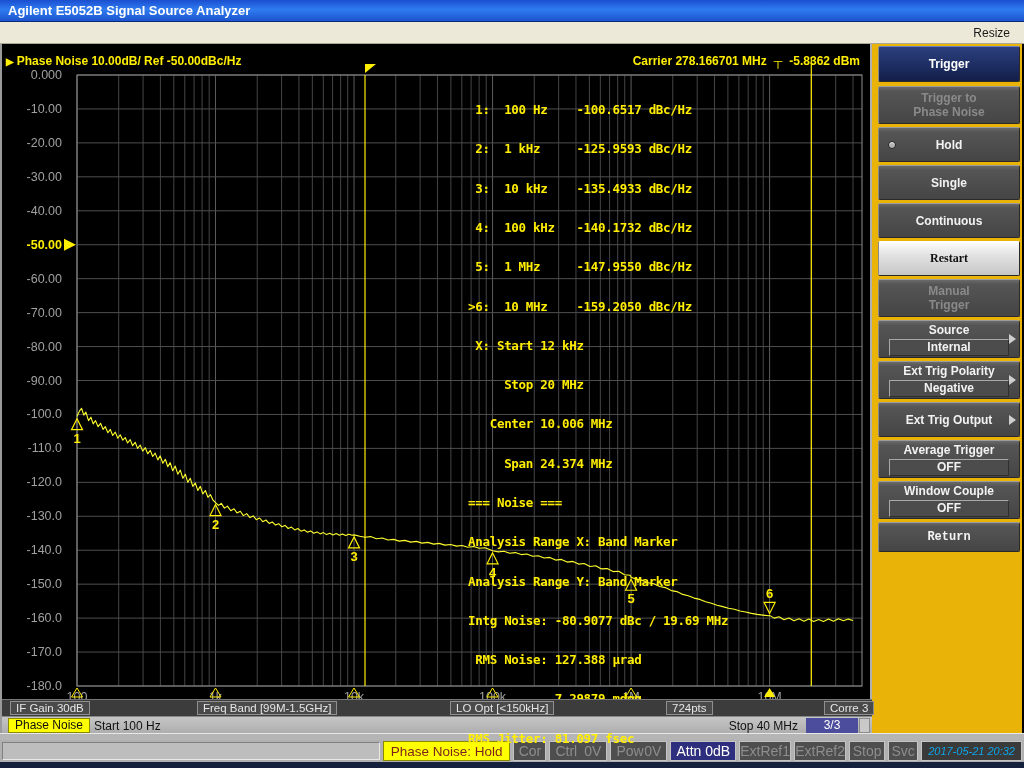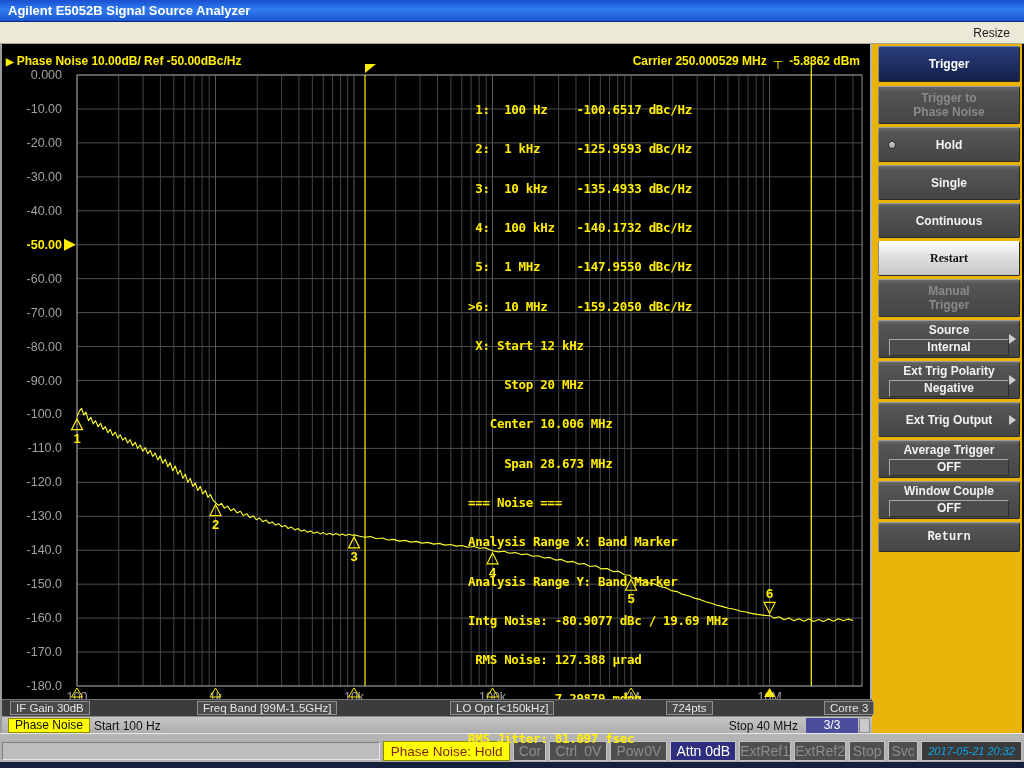--- a/index.html
+++ b/index.html
@@ -225,36 +225,36 @@
         <polygon points="767.6023652024923,569.4125277777779 762.1023652024923,558.4125277777779 773.1023652024923,558.4125277777779" fill="none" stroke="#ffee00" stroke-width="1.2"></polygon>
         <text x="767.6023652024923" y="554.4125277777779" text-anchor="middle" font-size="13" fill="#ffee00" font-weight="bold" font-family="DejaVu Sans Mono, monospace">6</text>
         <polygon points="767.6023652024923,644 762.1023652024923,653 773.1023652024923,653" fill="#ffee00"></polygon>
       </svg>
 
     <div class="trace-title">
       <span class="arrow">▶</span>
       <span>Phase Noise 10.00dB/ Ref -50.00dBc/Hz</span>
     </div>
     <div class="carrier-line">
-      <span>Carrier 250.000529 MHz</span>
+      <span>Carrier 278.166701 MHz</span>
       <span>┬</span>
       <span>-5.8362 dBm</span>
     </div>
 
     <div class="readout">
       <div> 1:  100 Hz    -100.6517 dBc/Hz</div>
       <div> 2:  1 kHz     -125.9593 dBc/Hz</div>
       <div> 3:  10 kHz    -135.4933 dBc/Hz</div>
       <div> 4:  100 kHz   -140.1732 dBc/Hz</div>
       <div> 5:  1 MHz     -147.9550 dBc/Hz</div>
       <div>&gt;6:  10 MHz    -159.2050 dBc/Hz</div>
       <div> X: Start 12 kHz</div>
       <div>     Stop 20 MHz</div>
       <div>   Center 10.006 MHz</div>
-      <div>     Span 28.673 MHz</div>
+      <div>     Span 24.374 MHz</div>
       <div>=== Noise ===</div>
       <div>Analysis Range X: Band Marker</div>
       <div>Analysis Range Y: Band Marker</div>
       <div>Intg Noise: -80.9077 dBc / 19.69 MHz</div>
       <div> RMS Noise: 127.388 μrad</div>
       <div>            7.29879 mdeg</div>
       <div>RMS Jitter: 81.097 fsec</div>
       
     </div>
 

